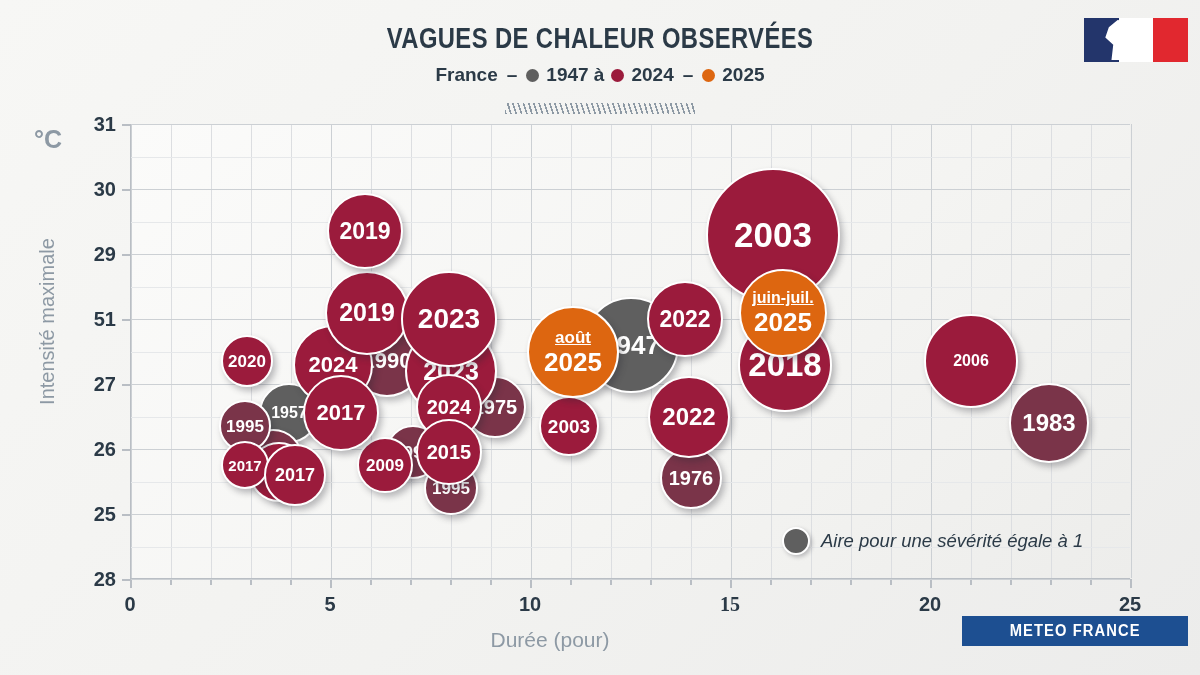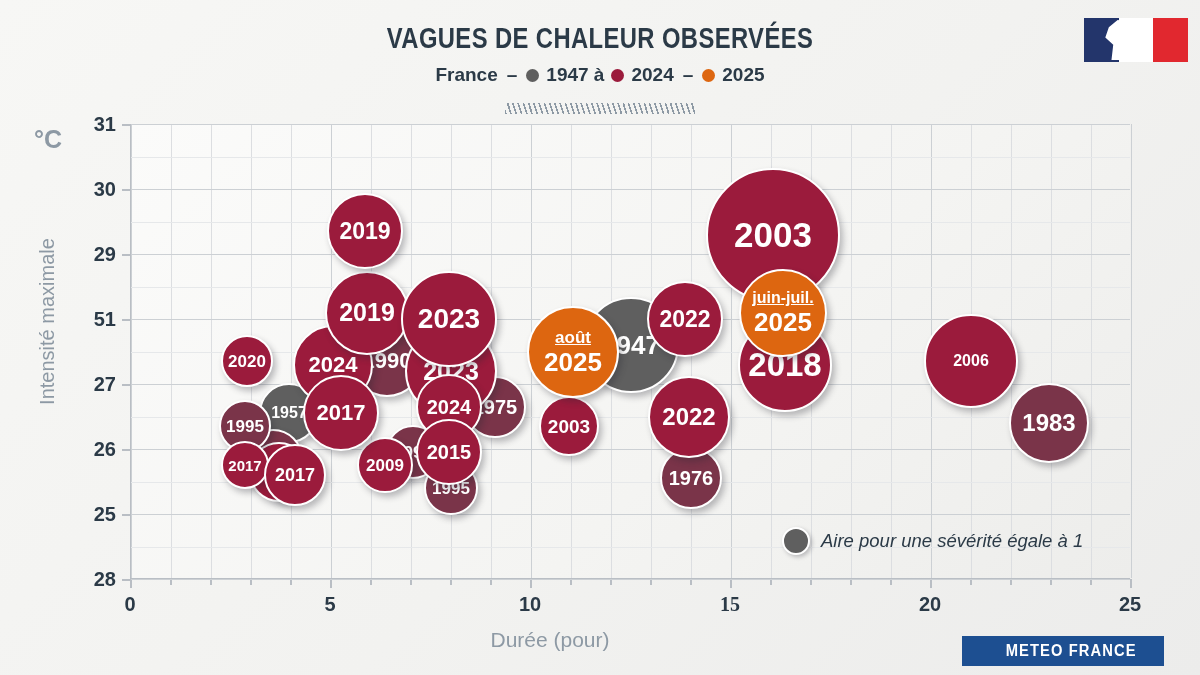--- a/index.html
+++ b/index.html
@@ -94,22 +94,22 @@
     display:flex;align-items:center;gap:11px;
   }
   #area-legend .dot{
     width:24px;height:24px;border-radius:50%;background:#5f5f5f;
     border:2px solid #fff;box-shadow:2px 2px 4px rgba(40,40,50,.28);
   }
   #area-legend .txt{
     font-size:18.5px;font-style:italic;color:#2b3a47;
   }
   #mf-logo{
-    position:absolute;left:962px;top:636px;width:186px;height:30px;
-    background:#1d4f91;display:flex;align-items:center;justify-content:center;padding-left:16px;
+    position:absolute;left:962px;top:616px;width:226px;height:30px;
+    background:#1d4f91;display:flex;align-items:center;justify-content:center;
   }
   #mf-logo span{
     color:#fff;font-size:16px;font-weight:bold;letter-spacing:1.2px;
     transform:scaleX(.92);
   }
 </style>
 </head>
 <body>
 
 <div id="header">

